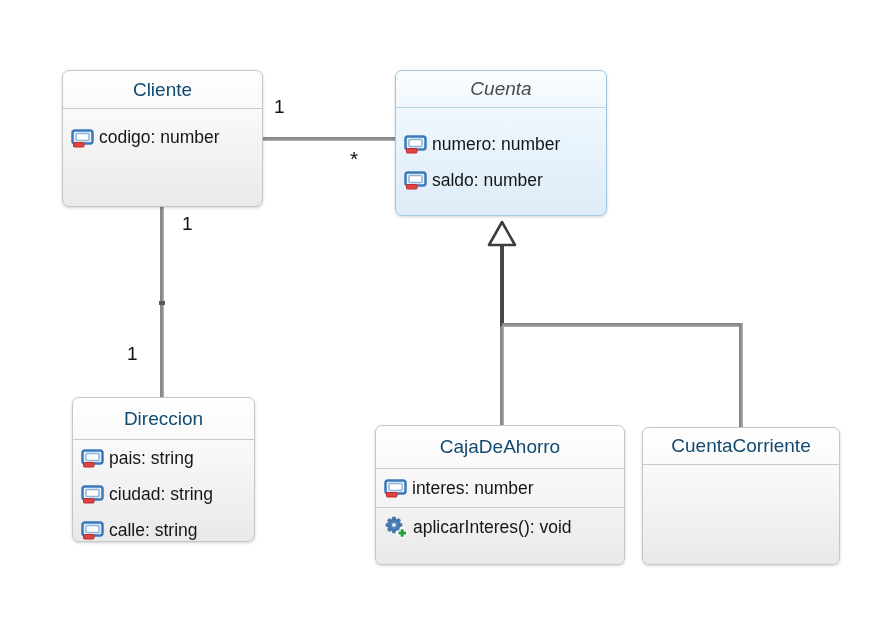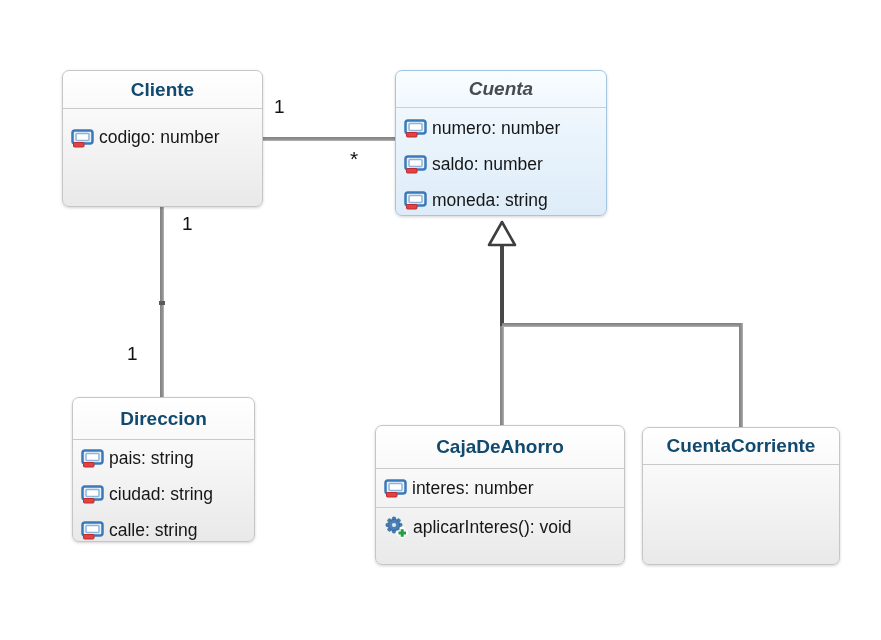--- a/index.html
+++ b/index.html
@@ -28,21 +28,21 @@
   .theme-blue {
     border: 1px solid #a5c6e1;
     background: linear-gradient(180deg, #f9fdff 0%, #eaf4fc 45%, #ddecf8 100%);
   }
   .uml-title {
     flex: 0 0 auto;
     display: flex;
     align-items: center;
     justify-content: center;
     font-size: 19px;
-    font-weight: bold;
+    font-weight: normal;
     color: #114a6e;
     border-bottom: 1px solid #c9c9c9;
   }
   .theme-blue .uml-title {
     color: #464c51;
     font-style: italic;
     border-bottom-color: #b9d3e7;
   }
   .uml-body { flex: 1 1 auto; display: flex; flex-direction: column; }
   .uml-row {
@@ -127,30 +127,20 @@
       </div>
       <div class="uml-row row-36">
         <span class="icon">
           <svg width="23" height="19" viewBox="0 0 23 19">
             <rect x="1.5" y="1.5" width="20" height="13" rx="2.5" fill="#eaf3fb" stroke="#3c79b8" stroke-width="2.5"></rect>
             <rect x="5" y="4.5" width="13" height="7" rx="1" fill="#ffffff" stroke="#8db4d9" stroke-width="1.5"></rect>
             <rect x="2.5" y="13.5" width="10.5" height="4.5" rx="1" fill="#e04343" stroke="#c02a2a" stroke-width="1"></rect>
           </svg>
         </span>
         <span>saldo: number</span>
-      </div>
-      <div class="uml-row row-36">
-        <span class="icon">
-          <svg width="23" height="19" viewBox="0 0 23 19">
-            <rect x="1.5" y="1.5" width="20" height="13" rx="2.5" fill="#eaf3fb" stroke="#3c79b8" stroke-width="2.5"></rect>
-            <rect x="5" y="4.5" width="13" height="7" rx="1" fill="#ffffff" stroke="#8db4d9" stroke-width="1.5"></rect>
-            <rect x="2.5" y="13.5" width="10.5" height="4.5" rx="1" fill="#e04343" stroke="#c02a2a" stroke-width="1"></rect>
-          </svg>
-        </span>
-        <span>moneda: string</span>
       </div>
     </div>
   </div>
 
   <div class="uml-class theme-gray" style="left:375px; top:425px; width:250px; height:140px;">
     <div class="uml-title" style="height:42px;">CajaDeAhorro</div>
     <div class="uml-body">
       <div class="uml-row row-38">
         <span class="icon">
           <svg width="23" height="19" viewBox="0 0 23 19">

